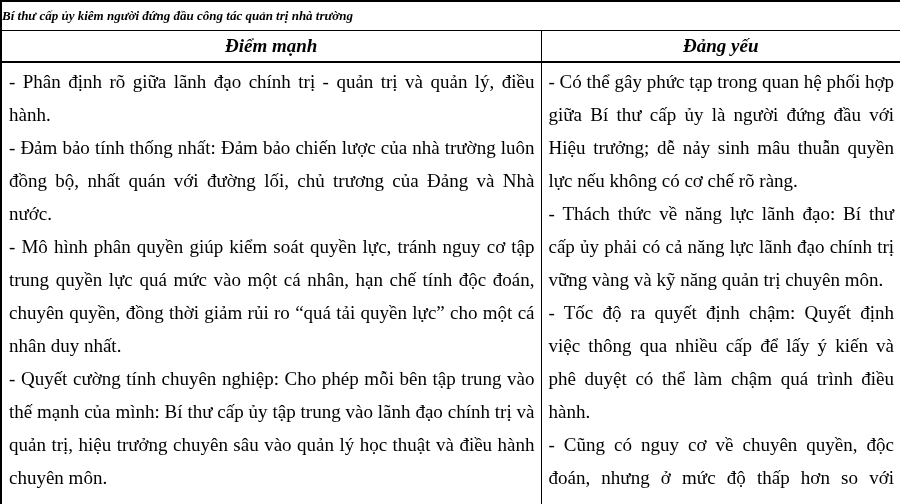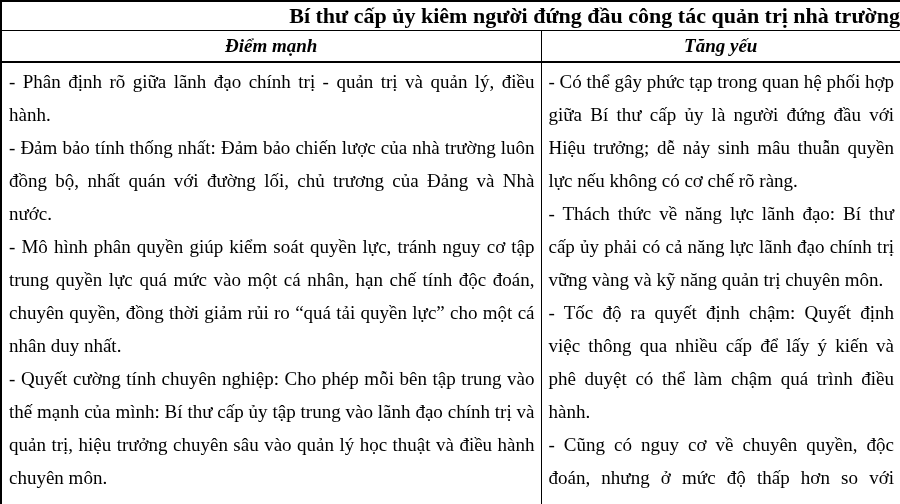--- a/index.html
+++ b/index.html
@@ -23,25 +23,26 @@
   table.doc-table td, table.doc-table th {
     border: 1px solid #000000;
     padding: 0;
   }
   
   table.doc-table {
     border: 2px solid #000000;
   }
   tr.title-row td {
     height: 29px;
-    text-align: right;
+    text-align: left;
     vertical-align: middle;
     font-weight: bold;
-    font-size: 22px;
+    font-size: 13px;
     border-bottom: 1px solid #000000;
+    font-style: italic;
   }
   tr.header-row th {
     height: 32px;
     text-align: center;
     vertical-align: middle;
     font-weight: bold;
     font-size: 19px;
     border-bottom: 2px solid #000000;
     font-style: italic;
   }
@@ -63,21 +64,21 @@
   <colgroup>
     <col style="width: 540px;">
     <col style="width: 360px;">
   </colgroup>
   <tbody>
       <tr class="title-row">
     <td colspan="2">Bí thư cấp ủy kiêm người đứng đầu công tác quản trị nhà trường</td>
   </tr>
   <tr class="header-row">
     <th>Điểm mạnh</th>
-    <th>Tăng yếu</th>
+    <th>Đảng yếu</th>
   </tr>
   <tr class="content-row">
     <td>
       <p>- Phân định rõ giữa lãnh đạo chính trị - quản trị và quản lý, điều hành.</p>
       <p>- Đảm bảo tính thống nhất: Đảm bảo chiến lược của nhà trường luôn đồng bộ, nhất quán với đường lối, chủ trương của Đảng và Nhà nước.</p>
       <p>- Mô hình phân quyền giúp kiểm soát quyền lực, tránh nguy cơ tập trung quyền lực quá mức vào một cá nhân, hạn chế tính độc đoán, chuyên quyền, đồng thời giảm rủi ro “quá tải quyền lực” cho một cá nhân duy nhất.</p>
       <p>- Quyết cường tính chuyên nghiệp: Cho phép mỗi bên tập trung vào thế mạnh của mình: Bí thư cấp ủy tập trung vào lãnh đạo chính trị và quản trị, hiệu trưởng chuyên sâu vào quản lý học thuật và điều hành chuyên môn.</p>
       <p>- Phù hợp hơn với xu hướng quản trị đại học hiện đại trong việc phát huy tự chủ.</p>
     </td>
     <td>

